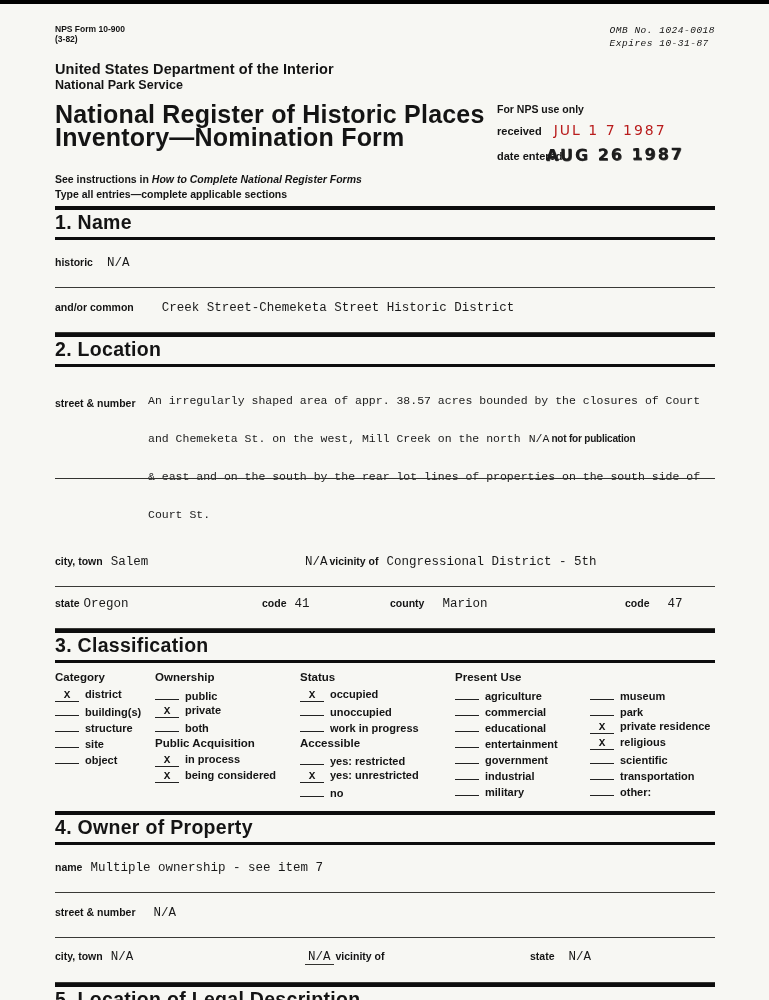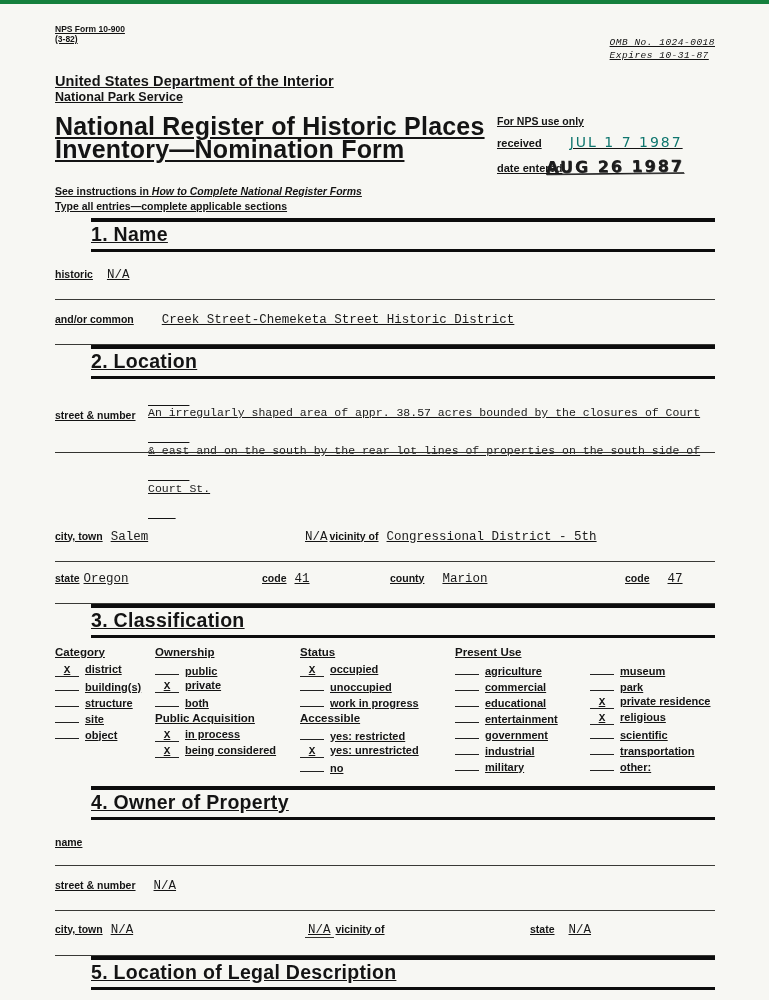--- a/index.html
+++ b/index.html
@@ -1,46 +1,45 @@
 <!DOCTYPE html>
 <html><head>
 <meta charset="utf-8">
 <style>
   * { box-sizing: border-box; }
   body { margin: 0; background: #d9d9d6; }
   .page {
     width: 769px; height: 1000px; margin: 0 auto; position: relative;
     background: #f7f7f3;
-    border-top: 4px solid #15803d;
+    border-top: 4px solid #000000;
     padding: 20px 54px 0 55px;
     overflow: hidden;
     font-family: "Liberation Sans", sans-serif;
     color: #141414;
-    text-decoration: underline;
   }
   .row-split { display: flex; justify-content: space-between; align-items: flex-start; }
   .tiny { font-size: 8.5px; font-weight: bold; line-height: 10px; }
-  .omb { font-family: "Liberation Mono", monospace; font-style: italic; font-size: 9.5px; line-height: 13px; letter-spacing: 0.5px; margin-top: 12px; }
+  .omb { font-family: "Liberation Mono", monospace; font-style: italic; font-size: 9.5px; line-height: 13px; letter-spacing: 0.5px; }
   .dept { font-size: 14.5px; font-weight: bold; margin-top: 11px; letter-spacing: 0.1px; }
   .agency { font-size: 12.5px; font-weight: bold; margin-top: 1px; }
   .title-row { display: flex; justify-content: space-between; align-items: flex-start; margin-top: 11px; }
   .bigtitle { font-size: 25px; font-weight: bold; line-height: 23px; letter-spacing: 0.2px; }
   .nps-use { width: 218px; margin-top: 0px; }
   .nps-use-label { font-size: 10.5px; font-weight: bold; }
   .stamp-row { display: flex; align-items: baseline; margin-top: 7px; }
   .stamp-label { font-size: 11px; font-weight: bold; white-space: nowrap; }
-  .stamp1 { font-family: "DejaVu Sans", sans-serif; font-size: 14px; margin-left: 28px; letter-spacing: 2px; color: #0f766e; white-space: nowrap; }
+  .stamp1 { font-family: "DejaVu Sans", sans-serif; font-size: 14px; margin-left: 12px; letter-spacing: 2px; color: #b91c1c; white-space: nowrap; }
   .stamp2 { font-family: "DejaVu Sans", sans-serif; font-weight: bold; font-size: 16px; margin-left: -16px; letter-spacing: 2px; color: #1c1c1c; white-space: nowrap; text-shadow: 0.6px 0.6px 0 #444; transform: rotate(-0.6deg); display: inline-block; }
   .instr-row { display: flex; justify-content: space-between; margin-top: 8px; }
   .instr-left { font-size: 10.5px; font-weight: bold; line-height: 15px; width: 340px; }
   .instr-left .it { font-style: italic; }
   .res-right { font-family: "Liberation Mono", monospace; font-size: 11.5px; line-height: 16px; text-align: right; white-space: pre; }
   .res-right .r2 { padding-right: 14px; }
 
-  .sec { border-top: 4px solid #0d0d0d; border-bottom: 3px solid #0d0d0d; padding: 1px 0 3px; margin-left: 36px; }
+  .sec { border-top: 4px solid #0d0d0d; border-bottom: 3px solid #0d0d0d; padding: 1px 0 3px; }
   .sec-title { font-size: 19.5px; font-weight: bold; letter-spacing: 0.3px; }
 
   .frow { display: flex; align-items: baseline; border-bottom: 1.6px solid #3a3a36; padding-bottom: 17px; }
   .flbl { font-size: 10.5px; font-weight: bold; white-space: nowrap; }
   .fval { font-family: "Liberation Mono", monospace; font-size: 12.5px; white-space: pre; color: #1a1a1a; }
   .gap8 { margin-left: 8px; } .gap14 { margin-left: 14px; } .gap18 { margin-left: 18px; } .gap28 { margin-left: 28px; }
 
   
   .street-block { display: flex; margin-top: 3px; position: relative; }
   .street-lbl { width: 93px; flex: 0 0 93px; font-size: 10.5px; font-weight: bold; padding-top: 27px; }
@@ -129,20 +128,21 @@
     <span class="fval gap28">Creek Street-Chemeketa Street Historic District</span>
   </div>
 
   <div class="sec">
     <div class="sec-title">2. Location</div>
   </div>
   <div class="street-block">
     <div class="street-lbl">street &amp; number</div>
     <div class="street-text">
       <div class="sline">An irregularly shaped area of appr. 38.57 acres bounded by the closures of Court</div>
+      <div class="sline"><span>and Chemeketa St. on the west, Mill Creek on the north</span><span class="gap8">N/A</span><span class="nfp">not for publication</span></div>
       <div class="sline strike">&amp; east and on the south by the rear lot lines of properties on the south side of</div>
       <div class="sline">Court St.</div>
     </div>
   </div>
   <div class="frow mt9">
     <span class="g-left250">
       <span class="flbl">city, town</span>
       <span class="fval gap8">Salem</span>
     </span>
     <span class="fval">N/A</span>
@@ -312,20 +312,21 @@
         </div>
       </div>
     </div>
   </div>
 
   <div class="sec">
     <div class="sec-title">4. Owner of Property</div>
   </div>
   <div class="frow mt16">
     <span class="flbl">name</span>
+    <span class="fval gap8">Multiple ownership - see item 7</span>
   </div>
   <div class="frow mt13">
     <span class="flbl">street &amp; number</span>
     <span class="fval gap18">N/A</span>
   </div>
   <div class="frow mt12">
     <span class="g-left250">
       <span class="flbl">city, town</span>
       <span class="fval gap8">N/A</span>
     </span>

